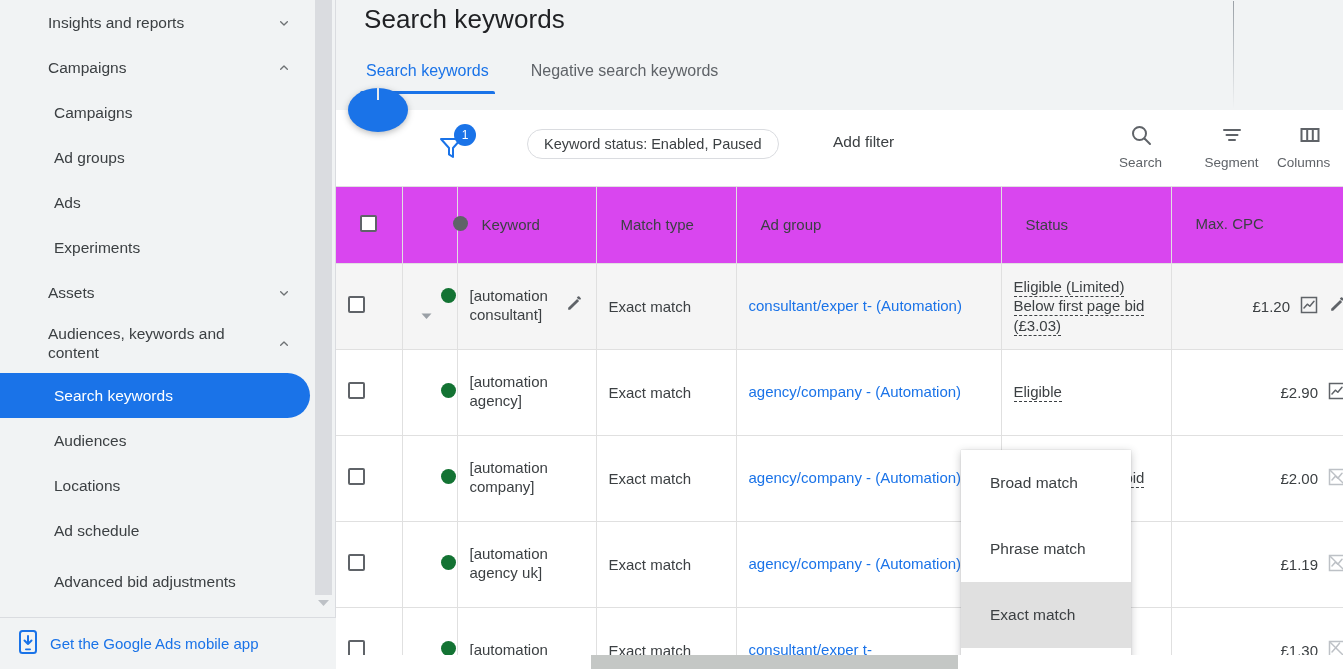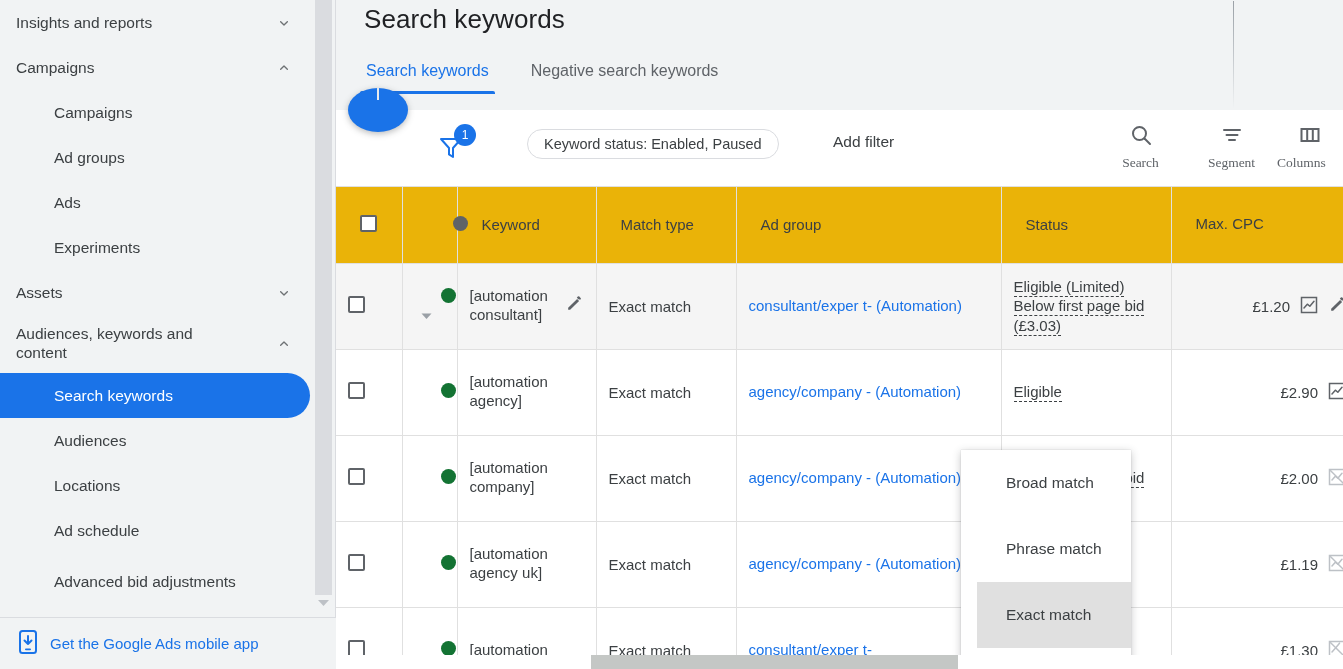--- a/index.html
+++ b/index.html
@@ -18,21 +18,21 @@
   }
   .nav-scroll{
     position:absolute;left:0;top:0;width:336px;height:617px;overflow:hidden;
   }
   .nav-list{padding:0;margin:0;list-style:none;}
   .nav-item{
     position:relative;display:flex;align-items:center;
     box-sizing:border-box;cursor:pointer;
   }
   .nav-group{
-    height:45px;padding-left:16px;padding-right:40px;font-size:15.5px;color:#3c4043;
+    height:45px;padding-left:48px;padding-right:40px;font-size:15.5px;color:#3c4043;
   }
   .nav-group.two-line{height:58px;align-items:center;line-height:1.22;}
   .nav-group .glabel{display:block;max-width:225px;}
   .nav-sub{
     height:45px;padding-left:54px;padding-right:20px;font-size:15.5px;color:#3c4043;
   }
   .nav-sub.two-line{height:58px;line-height:1.22;}
   .nav-sub.selected{
     background:#1a73e8;color:#ffffff;font-weight:500;
     border-radius:0 24px 24px 0;width:310px;
@@ -99,21 +99,21 @@
   }
   .filter-chip{
     position:absolute;left:191px;top:19px;height:28px;padding:0 16px;
     border:1px solid #dadce0;border-radius:16px;background:#fff;
     display:flex;align-items:center;font-size:14.5px;color:#3c4043;cursor:pointer;
   }
   .add-filter{
     position:absolute;left:497px;top:23px;font-size:15.5px;color:#3c4043;cursor:pointer;
   }
   .tool-actions{
-    position:absolute;right:0;top:12px;display:flex;align-items:center;font-family:Liberation Serif, serif;
+    position:absolute;right:0;top:12px;display:flex;align-items:center;
   }
   .tool-btn{
     width:91px;display:flex;flex-direction:column;align-items:center;gap:7px;cursor:pointer;
     color:#5f6368;font-size:13.5px;
   }
   .tool-btn .ico{height:26px;display:flex;align-items:center;justify-content:center;}
   .tool-btn.clipped{width:66px;align-items:flex-start;overflow:hidden;}
   .tool-btn.clipped .ico{width:66px;justify-content:center;}
   .tool-btn.clipped .lbl{white-space:nowrap;}
 
@@ -137,21 +137,21 @@
   .c-check{width:66px;}
   .c-dot{width:55px;}
   .c-kw{width:139px;}
   .c-match{width:140px;}
   .c-adg{width:265px;}
   .c-status{width:170px;}
   .c-cpc{width:188px;border-right:none !important;}
 
   table.kw thead th{
     height:76px;font-size:15px;color:#3c4043;text-align:left;padding:0 24px;
-    background:#eab308;
+    background:#d946ef;
   }
   th.c-check{padding-left:26px;}
   th.c-dot{padding:0;}
   th.c-cpc{text-align:right;padding-right:18px;line-height:1.25;}
   th.c-kw{padding-left:20px;}
   th.c-match{padding-left:14px;}
   th.c-adg{padding-left:12px;}
   th.c-status{padding-left:14px;}
 
   table.kw tbody td{font-size:15px;color:#3c4043;padding:0 12px;}
@@ -188,21 +188,21 @@
   .cpc-val{color:#3c4043;}
 
   
   .dropdown{
     position:absolute;left:625px;top:263px;width:170px;height:215px;
     background:#fff;box-shadow:0 2px 8px rgba(60,64,67,.30),0 0 1px rgba(60,64,67,.25);
     z-index:40;
   }
   .dd-item{
     height:66px;display:flex;align-items:center;padding-left:29px;
-    font-size:15.5px;color:#3c4043;cursor:pointer;box-sizing:border-box;margin-left:16px;
+    font-size:15.5px;color:#3c4043;cursor:pointer;box-sizing:border-box;
   }
   .dd-item.highlight{background:#e0e0e0;}
 
   
   .hscroll{
     position:absolute;left:0;bottom:0;width:1007px;height:14px;background:#ffffff;z-index:50;
   }
   .hscroll-thumb{
     position:absolute;left:255px;bottom:0;width:367px;height:14px;background:#c4c7c5;
   }

